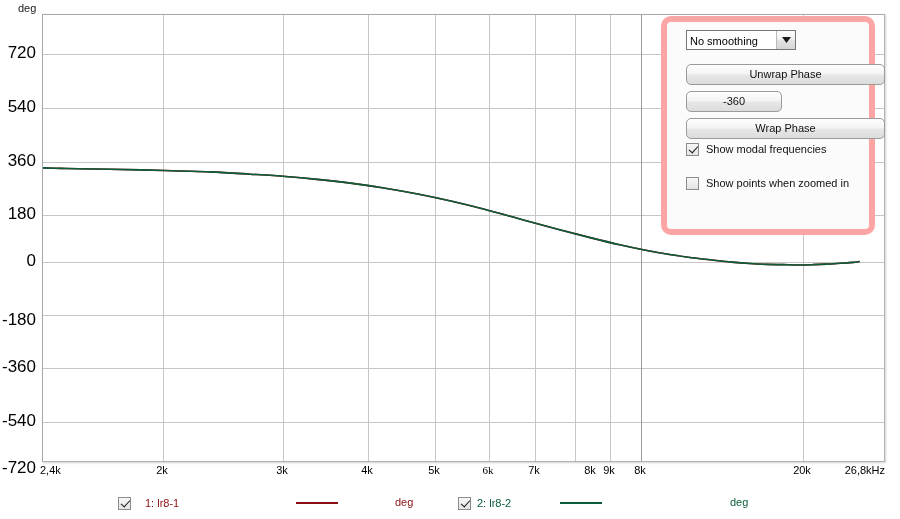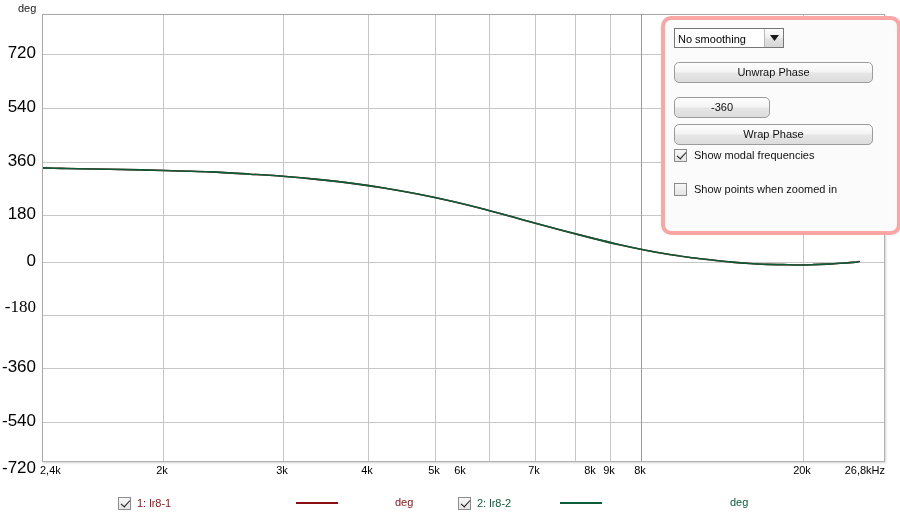--- a/index.html
+++ b/index.html
@@ -82,25 +82,25 @@
     transform: translateX(-50%);
     white-space: nowrap;
   }
   .xtick.edge-left { transform: translateX(-2px); }
   .xtick.edge-right { transform: translateX(-100%); }
 
   
   #control-panel {
     position: absolute;
     left: 661px; top: 16px;
-    width: 240px; height: 219px;
+    width: 214px; height: 219px;
     background: #fbfbfb;
-    border: 4px solid #fca5a5;
+    border: 6px solid #fca5a5;
     border-radius: 10px;
-    padding: 8px 9px;
+    padding: 8px 19px;
   }
   .panel-row { display: flex; align-items: center; }
   .row-1 { margin-bottom: 14px; }
 
   .combo {
     display: flex;
     align-items: stretch;
     width: 110px; height: 20px;
     background: #ffffff;
     border: 1px solid #767676;
@@ -129,21 +129,21 @@
     font-size: 11px;
     color: #111111;
     text-align: center;
     line-height: 19px;
     height: 21px;
     cursor: default;
     white-space: nowrap;
     overflow: hidden;
   }
   #btn-apply { width: 102px; margin-left: 5px; }
-  #btn-unwrap { width: 199px; margin-bottom: 14px; }
+  #btn-unwrap { width: 199px; margin-bottom: 6px; }
   #btn-wrap { width: 199px; }
   .btn-half { width: 96px; }
   .row-pm { display: flex; justify-content: space-between; width: 199px; margin-bottom: 6px; }
 
   .chk-row {
     display: flex; align-items: center;
     margin-top: 0;
     height: 20px;
   }
   #chk-row-1 { margin-top: 14px; }
@@ -200,21 +200,21 @@
 <div id="root">
 
   <div class="unit-label" id="y-unit">deg</div>
 
   <div id="y-axis">
       <div class="ytick" style="top: 53px;">720</div>
       <div class="ytick" style="top: 107px;">540</div>
       <div class="ytick" style="top: 161px;">360</div>
       <div class="ytick" style="top: 214px;">180</div>
       <div class="ytick" style="top: 261px;">0</div>
-      <div class="ytick" style="top: 307px; font-family: Liberation Serif, serif;">-180</div>
+      <div class="ytick" style="top: 320px;">-180</div>
       <div class="ytick" style="top: 367px;">-360</div>
       <div class="ytick" style="top: 421px;">-540</div>
       <div class="ytick" style="top: 468px;">-720</div>
     </div>
 
   <div id="plot-frame">
     <div id="gridlines-h">
         <div class="gridline-h" style="top: 39px;"></div>
         <div class="gridline-h" style="top: 93px;"></div>
         <div class="gridline-h" style="top: 147px;"></div>
@@ -241,21 +241,21 @@
         <path d="M 0.00 152.84 C 3.02 152.93, 12.26 153.27, 18.13 153.41 C 24.00 153.56, 27.13 153.56, 35.23 153.70 C 43.33 153.85, 52.40 153.99, 66.74 154.28 C 81.08 154.57, 104.50 155.00, 121.28 155.43 C 138.05 155.86, 153.04 156.25, 167.38 156.87 C 181.73 157.50, 194.80 158.41, 207.32 159.18 C 219.85 159.95, 231.43 160.62, 242.55 161.48 C 253.68 162.35, 262.94 163.21, 274.07 164.36 C 285.19 165.52, 298.17 166.96, 309.30 168.40 C 320.42 169.84, 329.91 171.23, 340.81 173.01 C 351.71 174.79, 363.19 176.80, 374.71 179.06 C 386.23 181.32, 398.81 184.01, 409.94 186.56 C 421.06 189.10, 429.54 191.21, 441.45 194.34 C 453.36 197.46, 468.86 201.88, 481.39 205.29 C 493.92 208.70, 505.50 211.87, 516.62 214.80 C 527.75 217.73, 538.13 220.37, 548.14 222.87 C 558.14 225.37, 567.56 227.72, 576.64 229.78 C 585.73 231.85, 594.34 233.63, 602.67 235.26 C 611.00 236.89, 618.93 238.33, 626.61 239.58 C 634.30 240.83, 641.64 241.84, 648.78 242.75 C 655.91 243.67, 662.76 244.34, 669.41 245.06 C 676.07 245.78, 682.48 246.50, 688.72 247.08 C 694.96 247.65, 700.98 248.13, 706.85 248.52 C 712.72 248.90, 718.40 249.19, 723.95 249.38 C 729.49 249.57, 734.87 249.57, 740.12 249.67 C 745.37 249.77, 750.47 249.96, 755.46 249.96 C 760.45 249.96, 765.30 249.81, 770.05 249.67 C 774.81 249.53, 779.43 249.33, 783.97 249.09 C 788.50 248.85, 792.93 248.52, 797.26 248.23 C 801.60 247.94, 806.84 247.65, 809.99 247.36 C 813.14 247.08, 815.13 246.64, 816.16 246.50" fill="none" stroke="#0b5c38" stroke-width="1.6" stroke-linecap="round" stroke-linejoin="round"></path>
       </svg>
   </div>
 
   <div id="x-axis">
       <div class="xtick edge-left" style="left: 42px;">2,4k</div>
       <div class="xtick" style="left: 162px;">2k</div>
       <div class="xtick" style="left: 282px;">3k</div>
       <div class="xtick" style="left: 367px;">4k</div>
       <div class="xtick" style="left: 434px;">5k</div>
-      <div class="xtick" style="left: 460px;">6k</div>
+      <div class="xtick" style="left: 488px; font-family: Liberation Serif, serif;">6k</div>
       <div class="xtick" style="left: 534px;">7k</div>
       <div class="xtick" style="left: 590px;">8k</div>
       <div class="xtick" style="left: 609px;">9k</div>
       <div class="xtick" style="left: 640px;">8k</div>
       <div class="xtick" style="left: 802px;">20k</div>
       <div class="xtick edge-right" style="left: 885px;">26,8kHz</div>
     </div>
 
   <div id="control-panel">
 
@@ -284,21 +284,21 @@
     </div>
 
     <div class="chk-row" id="chk-row-1">
       <div class="chkbox" id="chk-points"></div>
       <div class="chk-label">Show points when zoomed in</div>
     </div>
 
   </div>
 
   <div id="legend">
-      <div class="legend-entry" style="left: 118px;">
+      <div class="legend-entry" style="left: 118px; gap: 8px;">
         <div class="legend-chk"></div>
         <div class="legend-name" style="color: rgb(139, 15, 18);">1: lr8-1</div>
       </div>
       <div class="legend-swatch" style="left: 296px; background: rgb(139, 15, 18);"></div>
       <div class="legend-unit" style="left: 395px; color: rgb(139, 15, 18);">deg</div>
       <div class="legend-entry" style="left: 458px;">
         <div class="legend-chk"></div>
         <div class="legend-name" style="color: rgb(11, 92, 56);">2: lr8-2</div>
       </div>
       <div class="legend-swatch" style="left: 560px; background: rgb(11, 92, 56);"></div>

